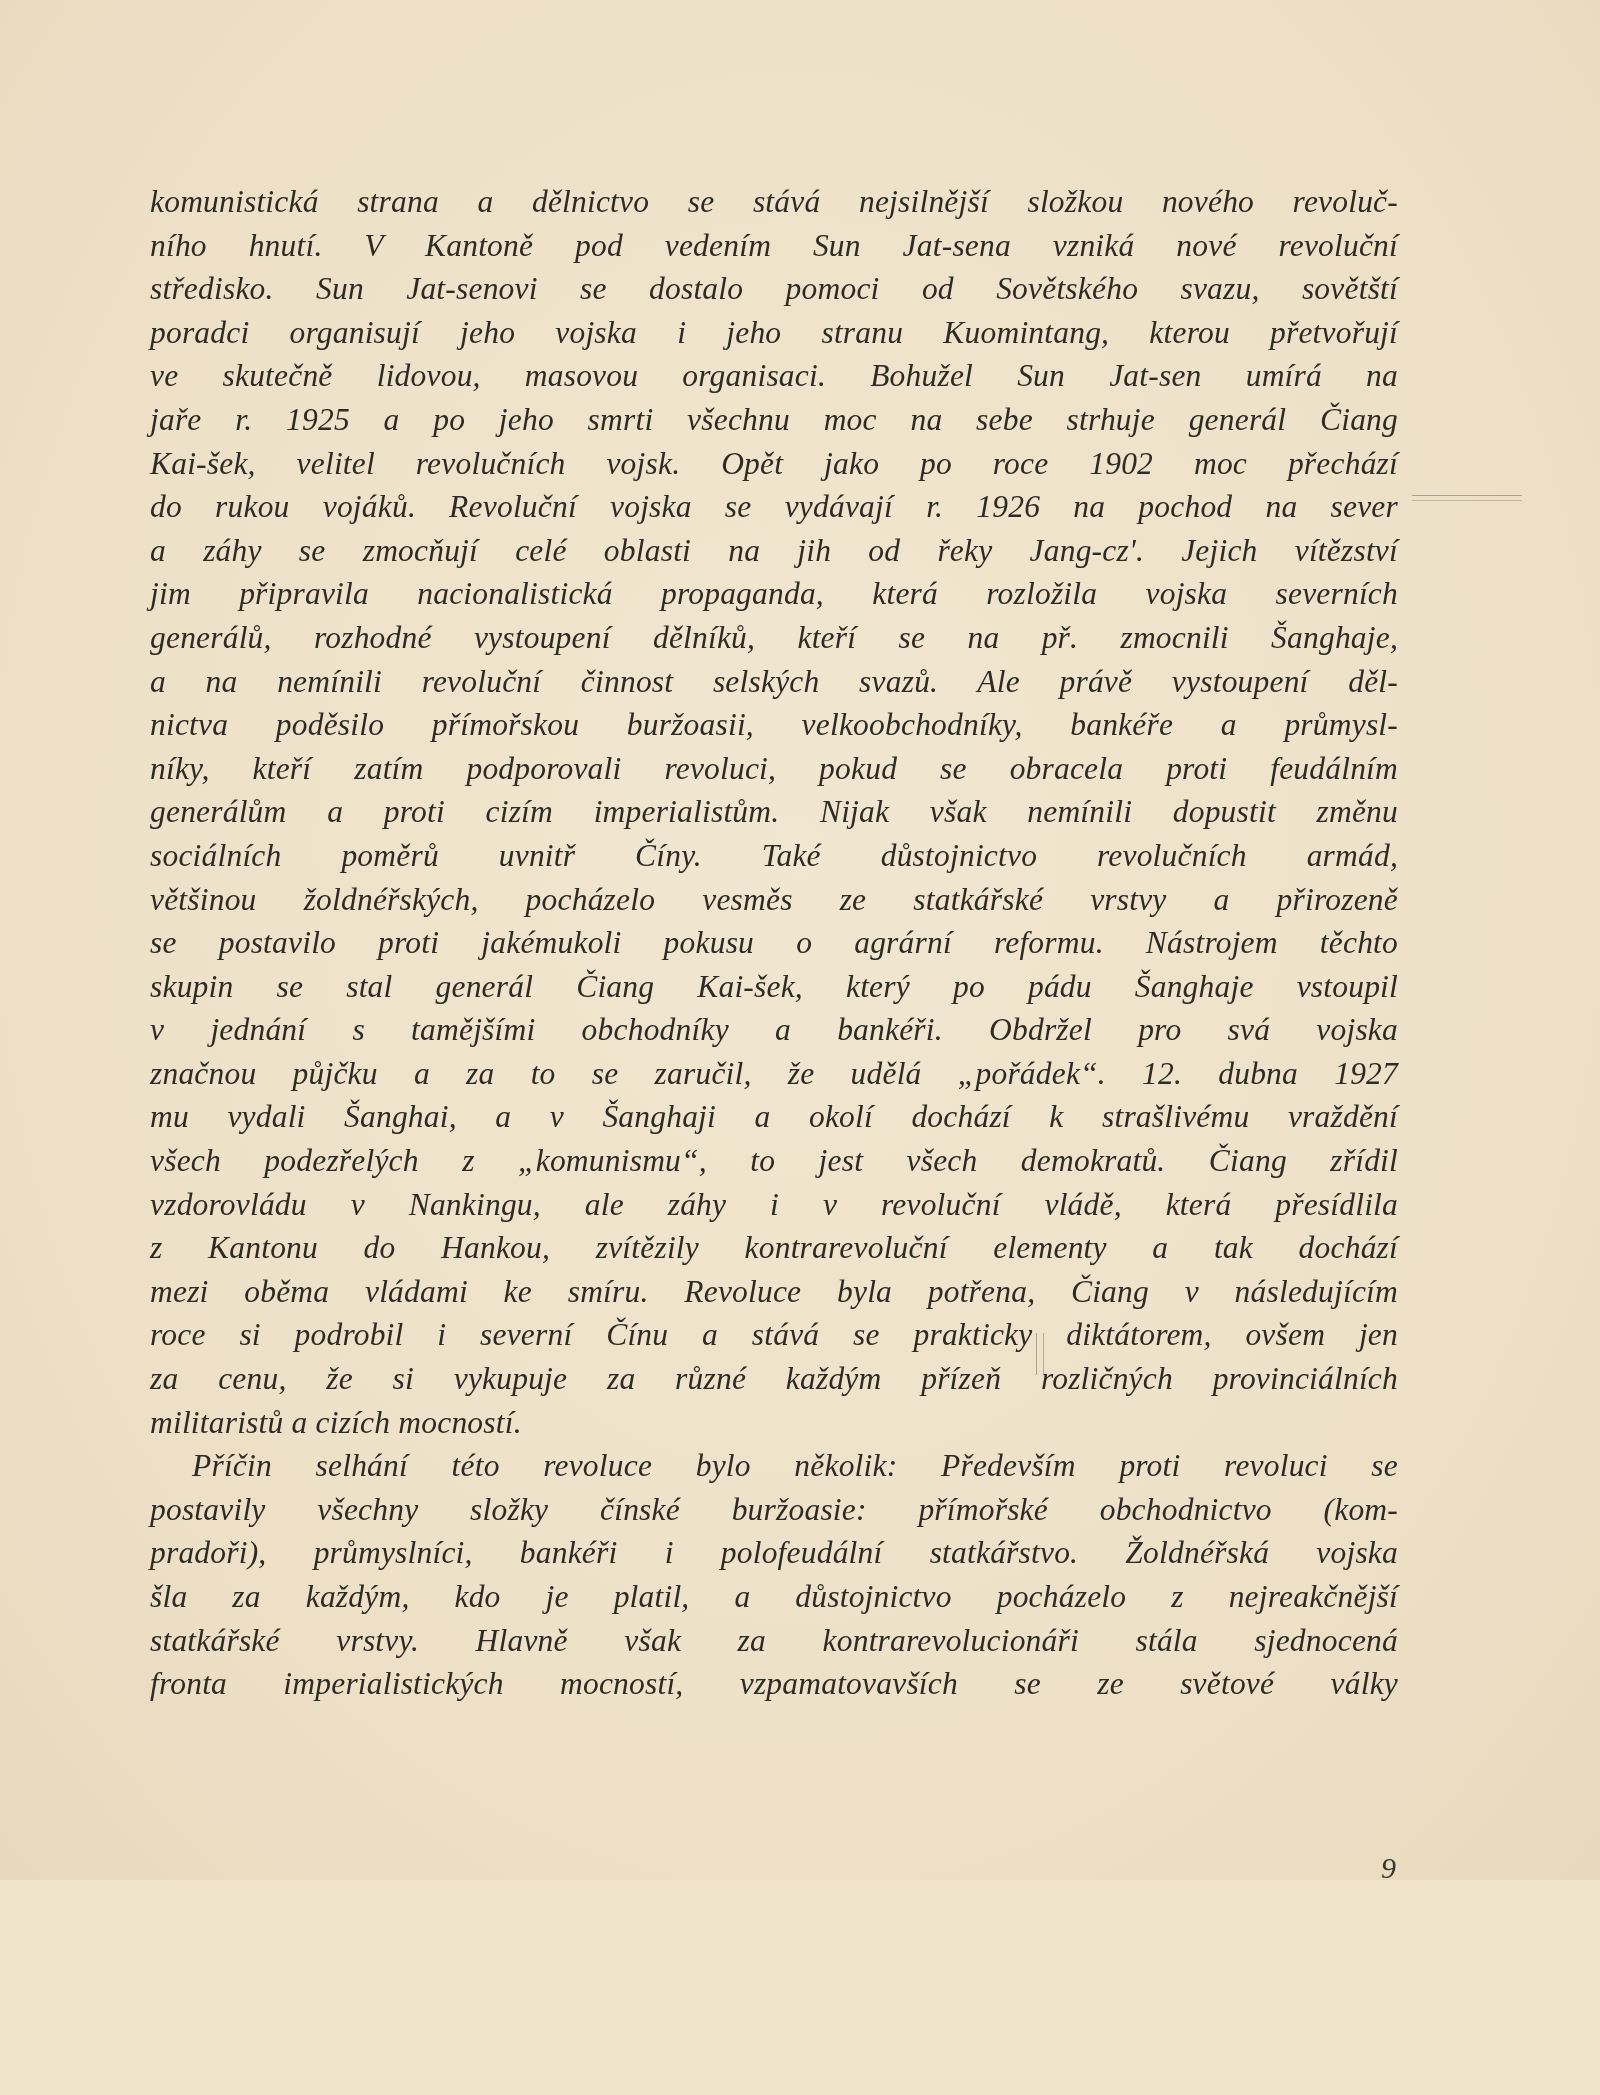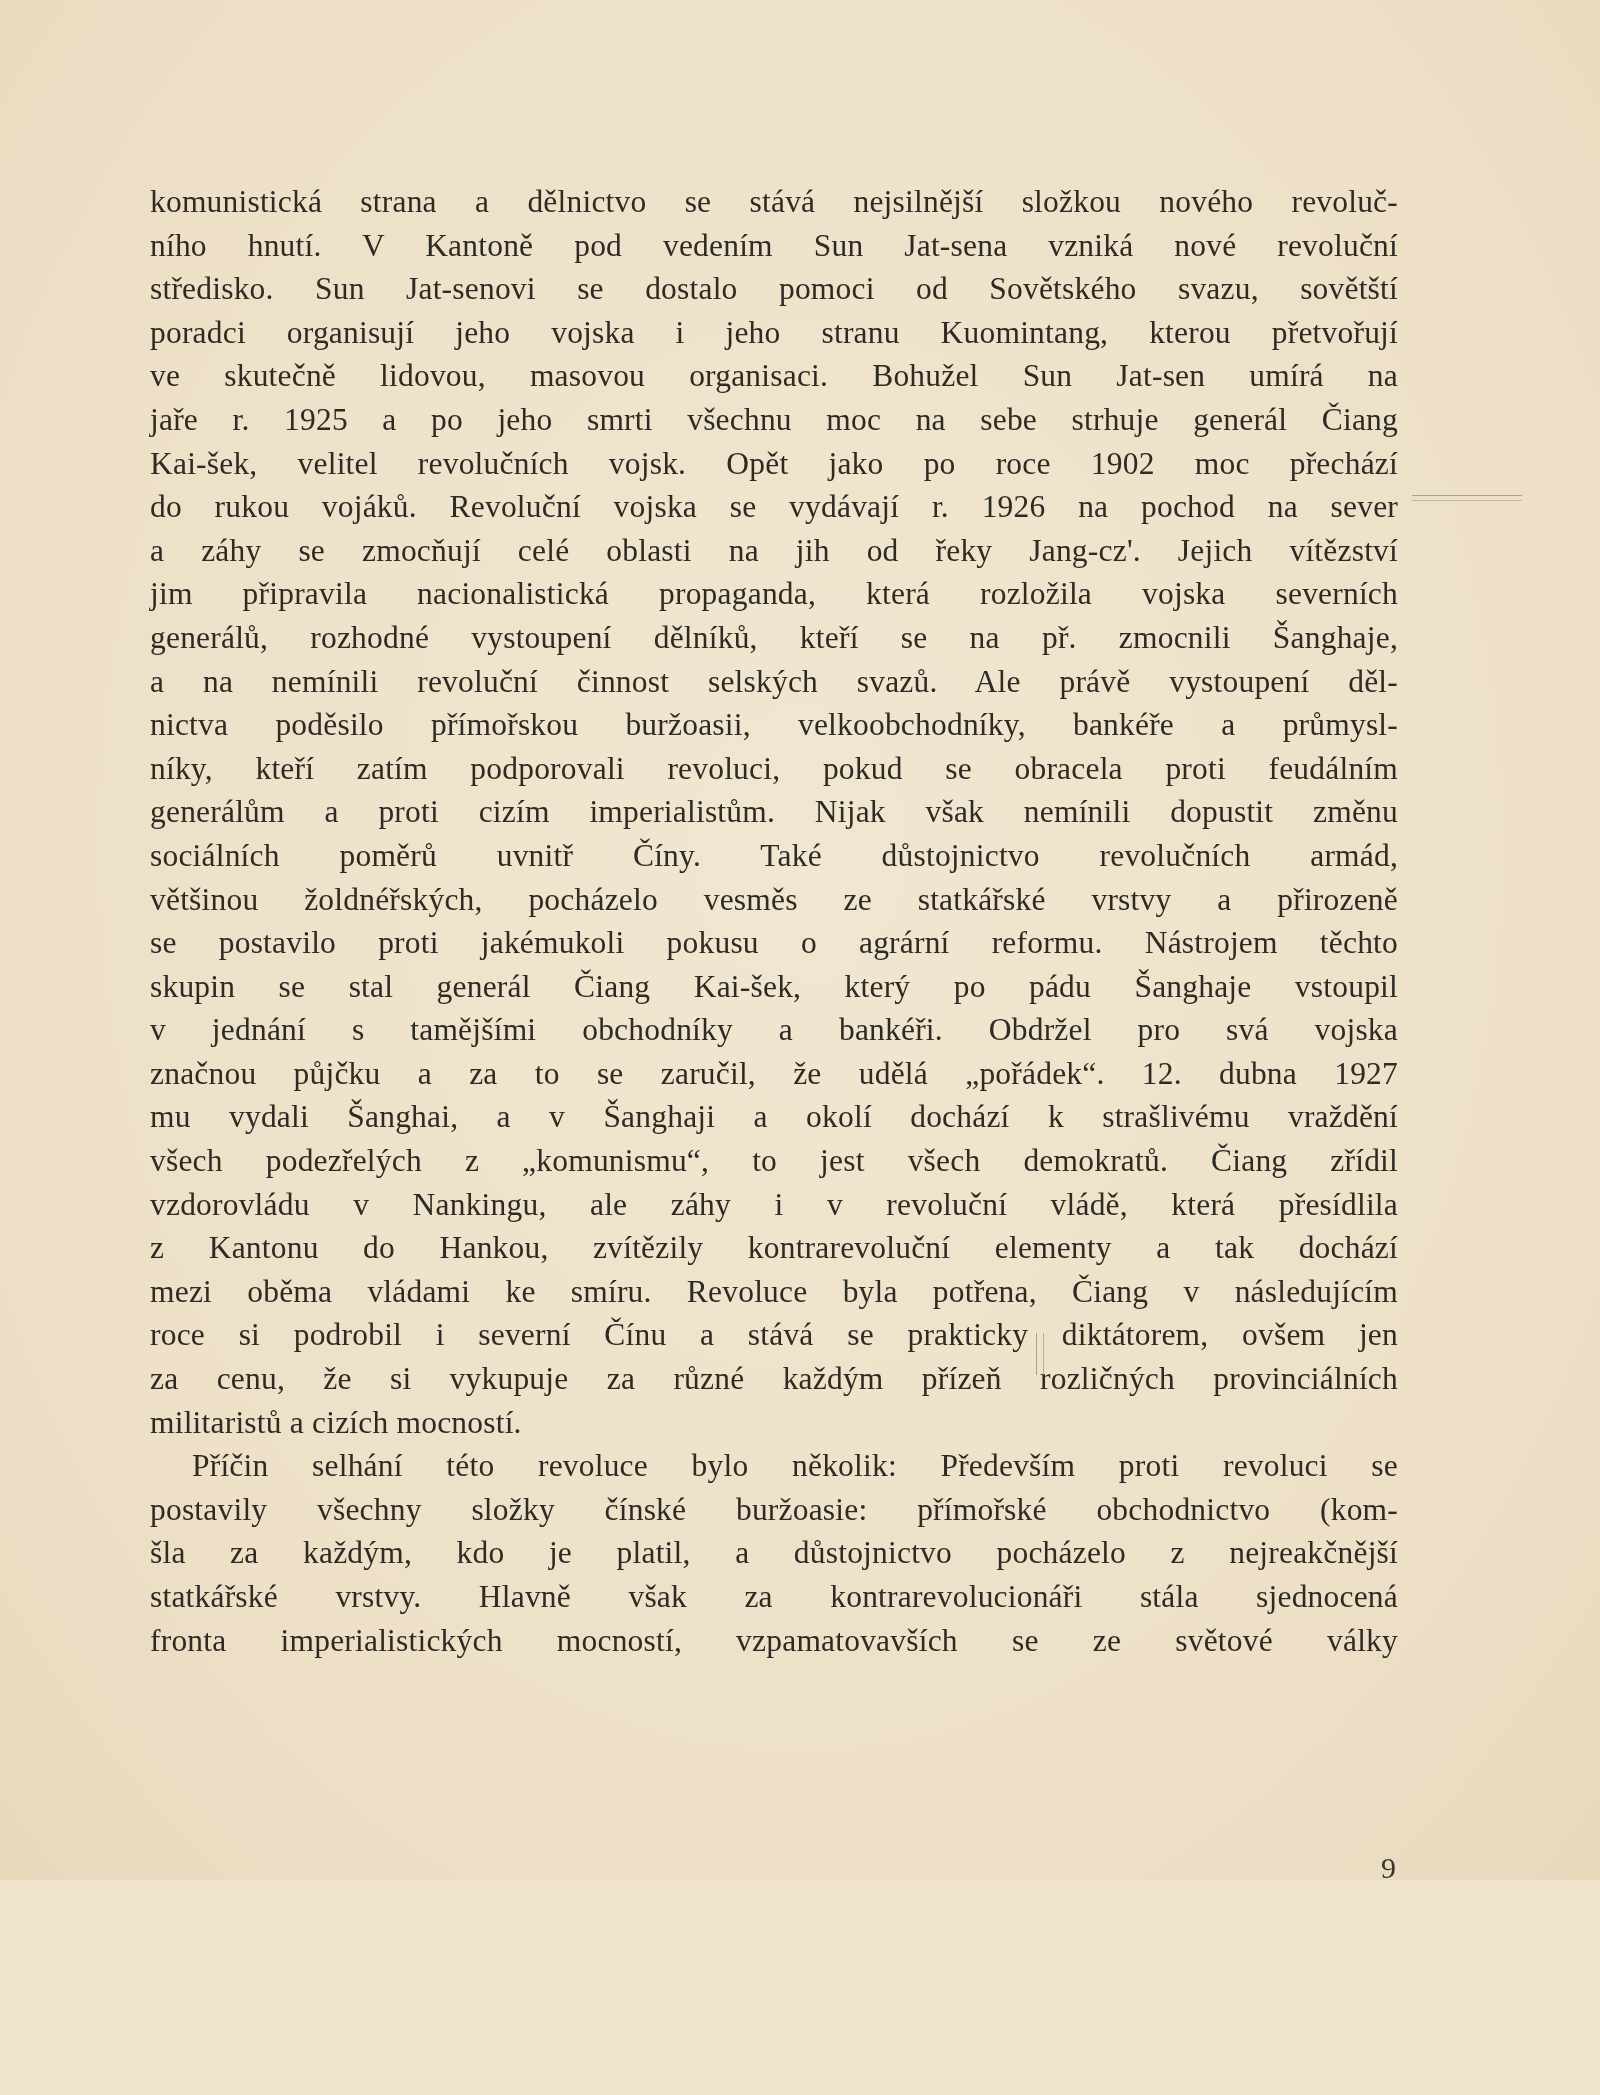--- a/index.html
+++ b/index.html
@@ -13,20 +13,21 @@
       position: relative;
       overflow: hidden;
       font-family: "Liberation Serif", "DejaVu Serif", serif;
       color: #2e2a24;
     }
     .page {
       position: absolute;
       left: 0; top: 0;
       width: 1600px; height: 1880px;
       background: radial-gradient(ellipse at 50% 45%, #f1e6d0 0%, #ede0c7 70%, #e8d9bd 100%);
+      font-style: italic;
     }
     .text-block {
       position: absolute;
       left: 150px;
       top: 180px;
       width: 1248px;
     }
     .line {
       display: block;
       height: 43.6px;
@@ -101,20 +102,21 @@
     <span class="line">mu vydali Šanghai, a v Šanghaji a okolí dochází k strašlivému vraždění</span>
     <span class="line">všech podezřelých z „komunismu“, to jest všech demokratů. Čiang zřídil</span>
     <span class="line">vzdorovládu v Nankingu, ale záhy i v revoluční vládě, která přesídlila</span>
     <span class="line">z Kantonu do Hankou, zvítězily kontrarevoluční elementy a tak dochází</span>
     <span class="line">mezi oběma vládami ke smíru. Revoluce byla potřena, Čiang v následujícím</span>
     <span class="line">roce si podrobil i severní Čínu a stává se prakticky diktátorem, ovšem jen</span>
     <span class="line">za cenu, že si vykupuje za různé každým přízeň rozličných provinciálních</span>
     <span class="line last">militaristů a cizích mocností.</span>
     <span class="line indent">Příčin selhání této revoluce bylo několik: Především proti revoluci se</span>
     <span class="line">postavily všechny složky čínské buržoasie: přímořské obchodnictvo (kom-</span>
+    <span class="line">pradoři), průmyslníci, bankéři i polofeudální statkářstvo. Žoldnéřská vojska</span>
     <span class="line">šla za každým, kdo je platil, a důstojnictvo pocházelo z nejreakčnější</span>
     <span class="line">statkářské vrstvy. Hlavně však za kontrarevolucionáři stála sjednocená</span>
     <span class="line">fronta imperialistických mocností, vzpamatovavších se ze světové války</span>
   </div>
 
   <div class="margin-mark"></div>
   <div class="correction-mark"></div>
 
   <div class="page-number">9</div>
 </div>

